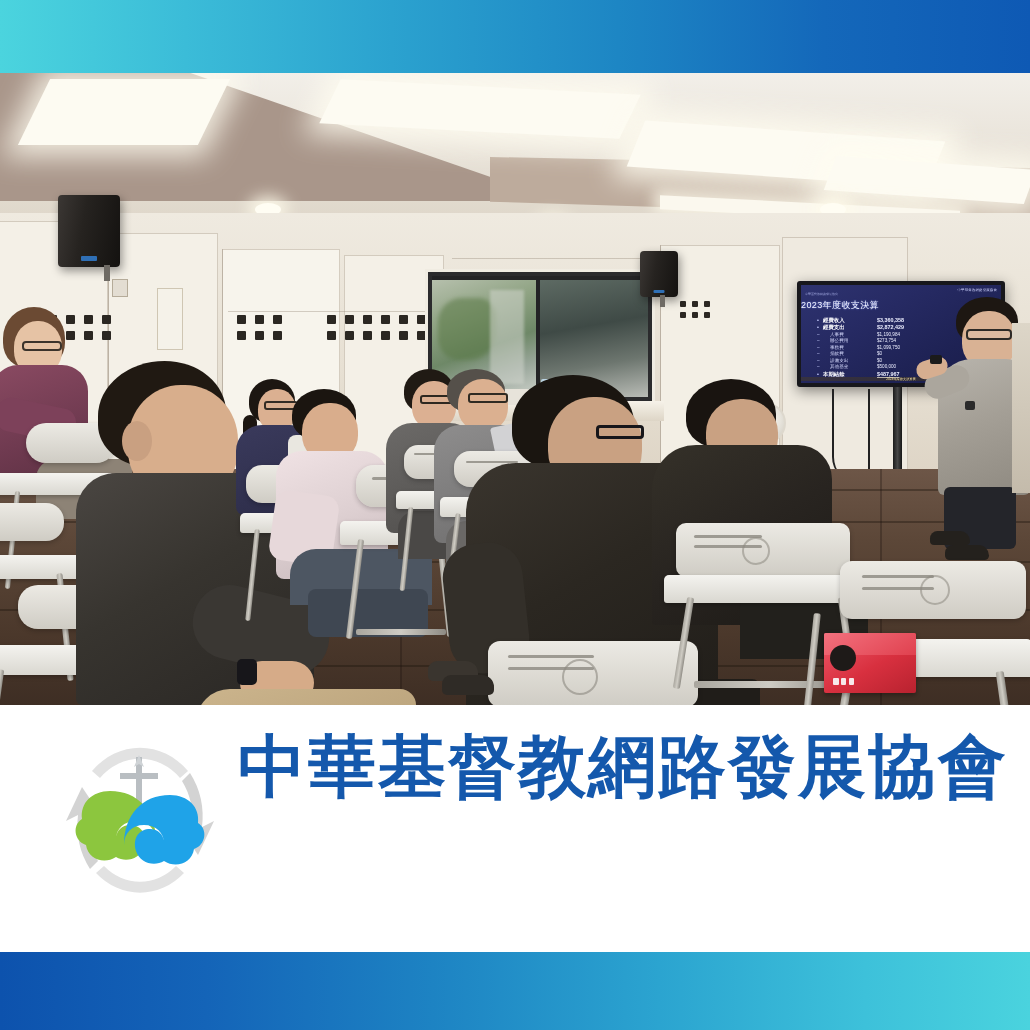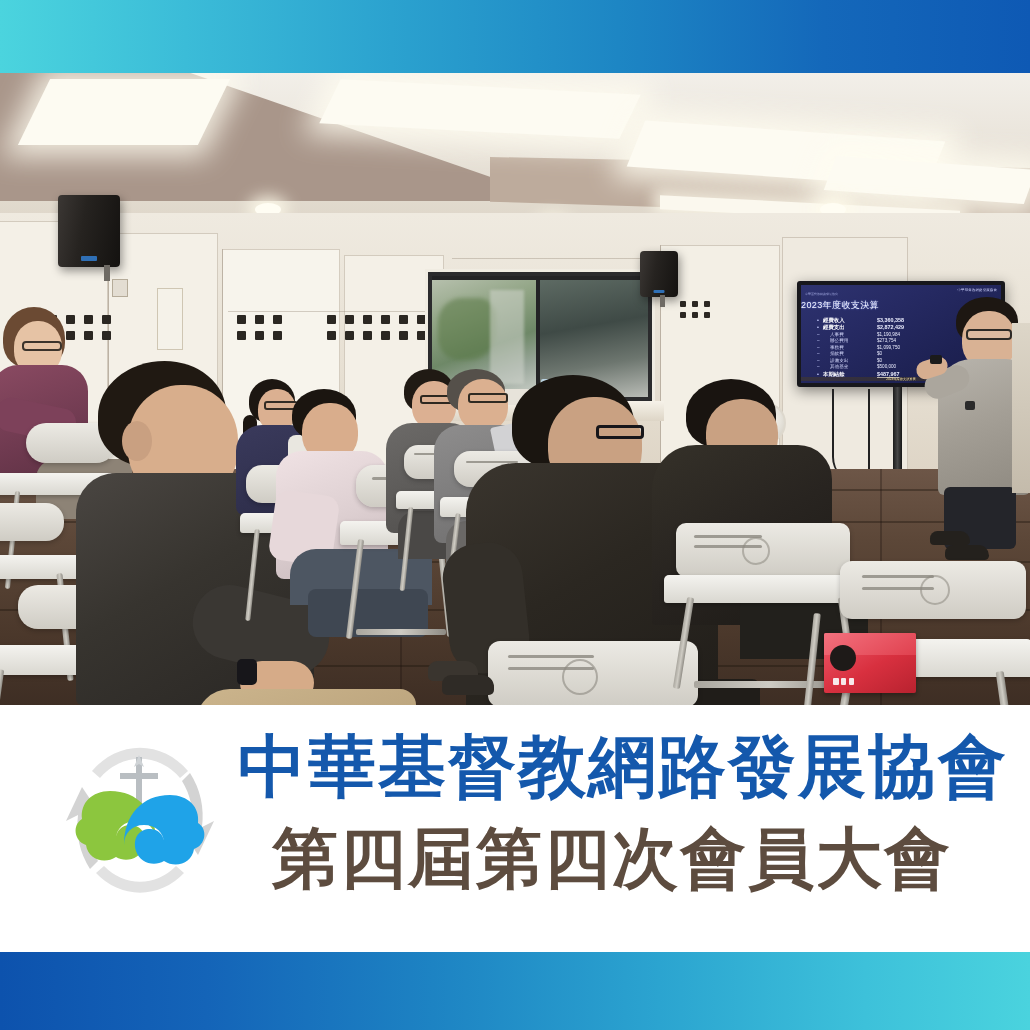--- a/index.html
+++ b/index.html
@@ -555,20 +555,19 @@
                C74 130 88 126 92 114 C96 100 88 92 78 92 C70 92 64 98 64 106
                C64 96 72 88 84 88 C96 88 104 96 104 108 C104 78 86 58 58 58 Z" fill="#8cc63e"></path>
 
       <path d="M118 62 C136 62 148 74 146 90 C156 96 154 112 142 116 C140 130 124 136 112 128
                C102 134 88 130 84 118 C80 104 88 96 98 96 C106 96 112 102 112 110
                C112 100 104 92 92 92 C80 92 72 100 72 112 C72 82 90 62 118 62 Z" fill="#1fa3e8"></path>
     </svg>
 
     <div class="title-stack">
       <div id="title-line1">中華基督教網路發展協會</div>
-      <div id="title-line2">第四屆第四次會員大會</div>
     </div>
 
   </div>
 
   <div class="bar" id="bottom-bar"></div>
 
 </div>
 
 </body></html>

